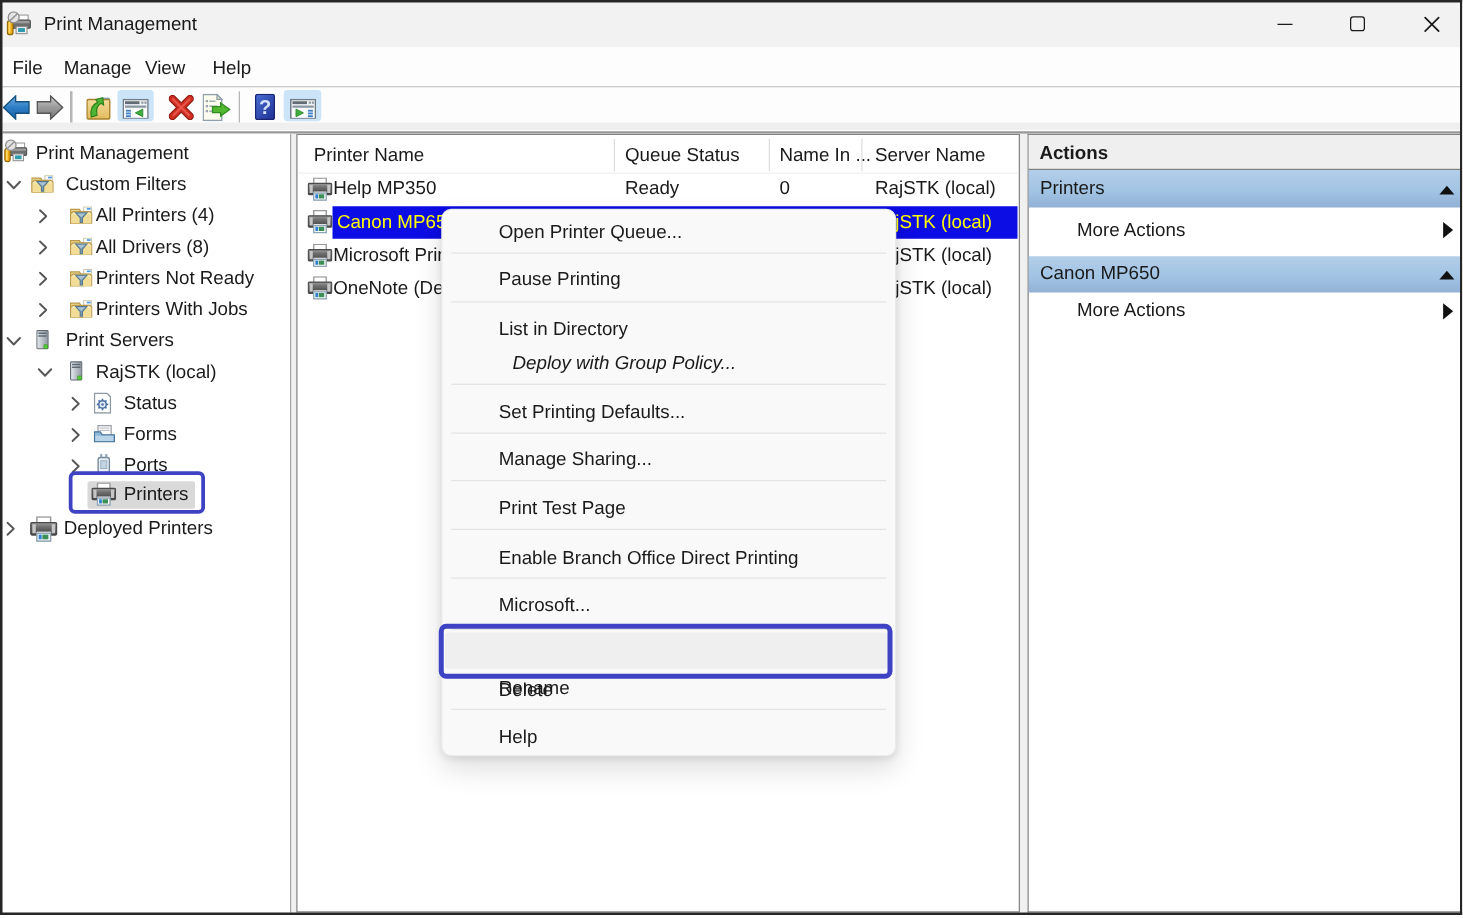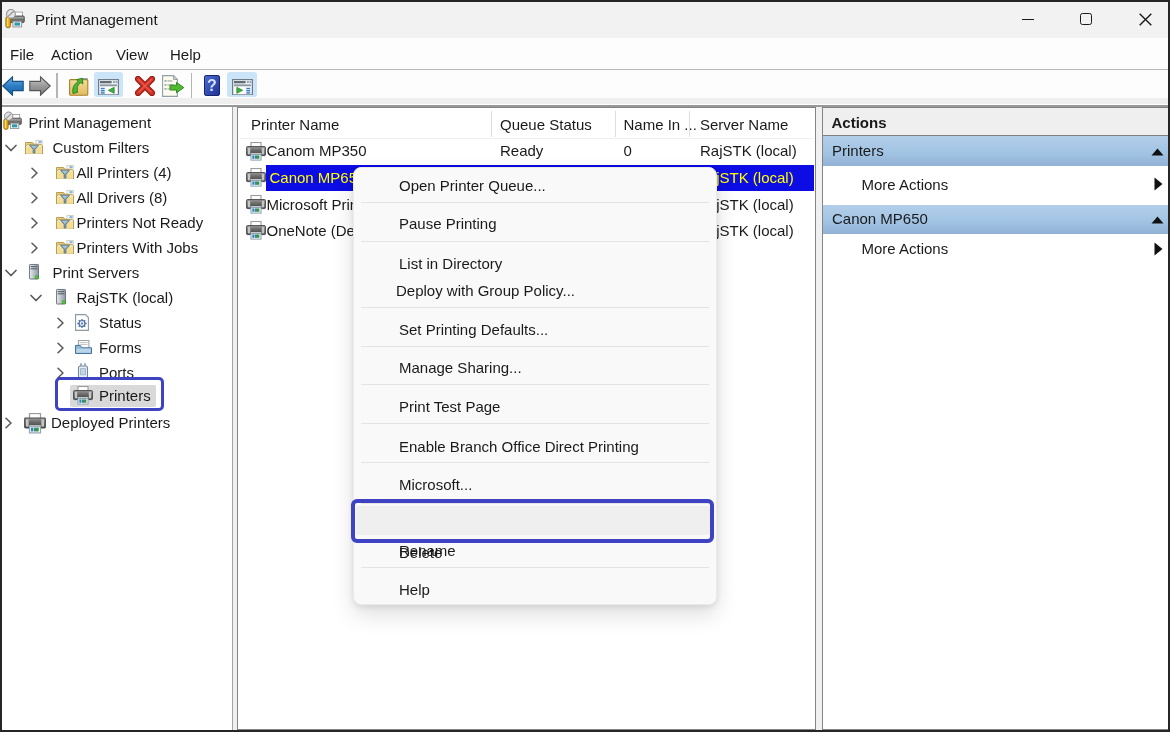--- a/index.html
+++ b/index.html
@@ -53,21 +53,21 @@
     <div class="t" style="left:35px;top:10px;font-size:15px;color:#191919;">Print Management</div>
     <div class="ab" style="left:1022px;top:18.6px;width:12px;height:1.6px;background:#1a1a1a;"></div>
     <div class="ab" style="left:1080px;top:13px;width:12px;height:12px;border:1.4px solid #1a1a1a;border-radius:2.5px;box-sizing:border-box;"></div>
     <svg class="ab" style="left:1138.5px;top:12.5px;" width="13" height="13" viewBox="0 0 13 13">
       <path d="M0.7 0.7 L12.3 12.3 M12.3 0.7 L0.7 12.3" stroke="#1a1a1a" stroke-width="1.4" fill="none"></path>
     </svg>
   </div>
 
   <div id="menubar">
     <div class="t" style="left:10px;top:45px;">File</div>
-    <div class="t" style="left:51px;top:45px;">Action</div>
+    <div class="t" style="left:51px;top:45px;">Manage</div>
     <div class="t" style="left:116px;top:45px;">View</div>
     <div class="t" style="left:170px;top:45px;">Help</div>
   </div>
 
   <div id="toolbar">
 
     <svg class="ab" style="left:1.5px;top:75.5px;" width="22" height="20" viewBox="0 0 22 20">
       <defs>
           <linearGradient id="gblue" x1="0" y1="0" x2="0" y2="1">
         <stop offset="0" stop-color="#6fb0e4"></stop>
@@ -366,21 +366,21 @@
     <svg class="ab" style="left:246px;top:168px;" width="20" height="19" viewBox="0 0 20 19">
         <use href="#printer"></use>
       </svg>
     <svg class="ab" style="left:246px;top:194.5px;" width="20" height="19" viewBox="0 0 20 19">
         <use href="#printer"></use>
       </svg>
     <svg class="ab" style="left:246px;top:221px;" width="20" height="19" viewBox="0 0 20 19">
         <use href="#printer"></use>
       </svg>
 
-    <div class="t" style="left:266.5px;top:141px;">Canom MP350</div>
+    <div class="t" style="left:266.5px;top:141px;">Help MP350</div>
     <div class="t" style="left:500px;top:141px;">Ready</div>
     <div class="t" style="left:623.5px;top:141px;">0</div>
     <div class="t" style="left:700px;top:141px;">RajSTK (local)</div>
 
     <div class="t" style="left:269.5px;top:168px;color:#ffff00;">Canon MP650</div>
     <div class="t" style="left:697px;top:168px;color:#ffff00;">RajSTK (local)</div>
 
     <div class="t" style="left:266.5px;top:194.5px;">Microsoft Print to PDF</div>
     <div class="t" style="left:697px;top:194.5px;">RajSTK (local)</div>
 
@@ -412,21 +412,21 @@
       </svg>
   </div>
 
   <div id="ctxmenu">
     <div class="ab" style="left:352.5px;top:167px;width:364px;height:438px;background:#f9f9f9;border:1px solid #ebebeb;border-radius:8px;box-sizing:border-box;box-shadow:0 10px 22px rgba(0,0,0,0.13),0 2px 6px rgba(0,0,0,0.09);"></div>
     <div class="t" style="left:399px;top:176.3px;">Open Printer Queue...</div>
     <div class="sep" style="left:360.5px;top:202.4px;width:348px;"></div>
     <div class="t" style="left:399px;top:214px;">Pause Printing</div>
     <div class="sep" style="left:360.5px;top:241px;width:348px;"></div>
     <div class="t" style="left:399px;top:253.5px;">List in Directory</div>
-    <div class="t" style="left:396px;top:281px;">Deploy with Group Policy...</div>
+    <div class="t" style="left:410px;top:281px;font-style:italic;">Deploy with Group Policy...</div>
     <div class="sep" style="left:360.5px;top:307.2px;width:348px;"></div>
     <div class="t" style="left:399px;top:319.6px;">Set Printing Defaults...</div>
     <div class="sep" style="left:360.5px;top:345.8px;width:348px;"></div>
     <div class="t" style="left:399px;top:358.1px;">Manage Sharing...</div>
     <div class="sep" style="left:360.5px;top:384.3px;width:348px;"></div>
     <div class="t" style="left:399px;top:397px;">Print Test Page</div>
     <div class="sep" style="left:360.5px;top:423.1px;width:348px;"></div>
     <div class="t" style="left:399px;top:436.6px;">Enable Branch Office Direct Printing</div>
     <div class="sep" style="left:360.5px;top:462.3px;width:348px;"></div>
     <div class="t" style="left:399px;top:474.7px;">Microsoft...</div>

